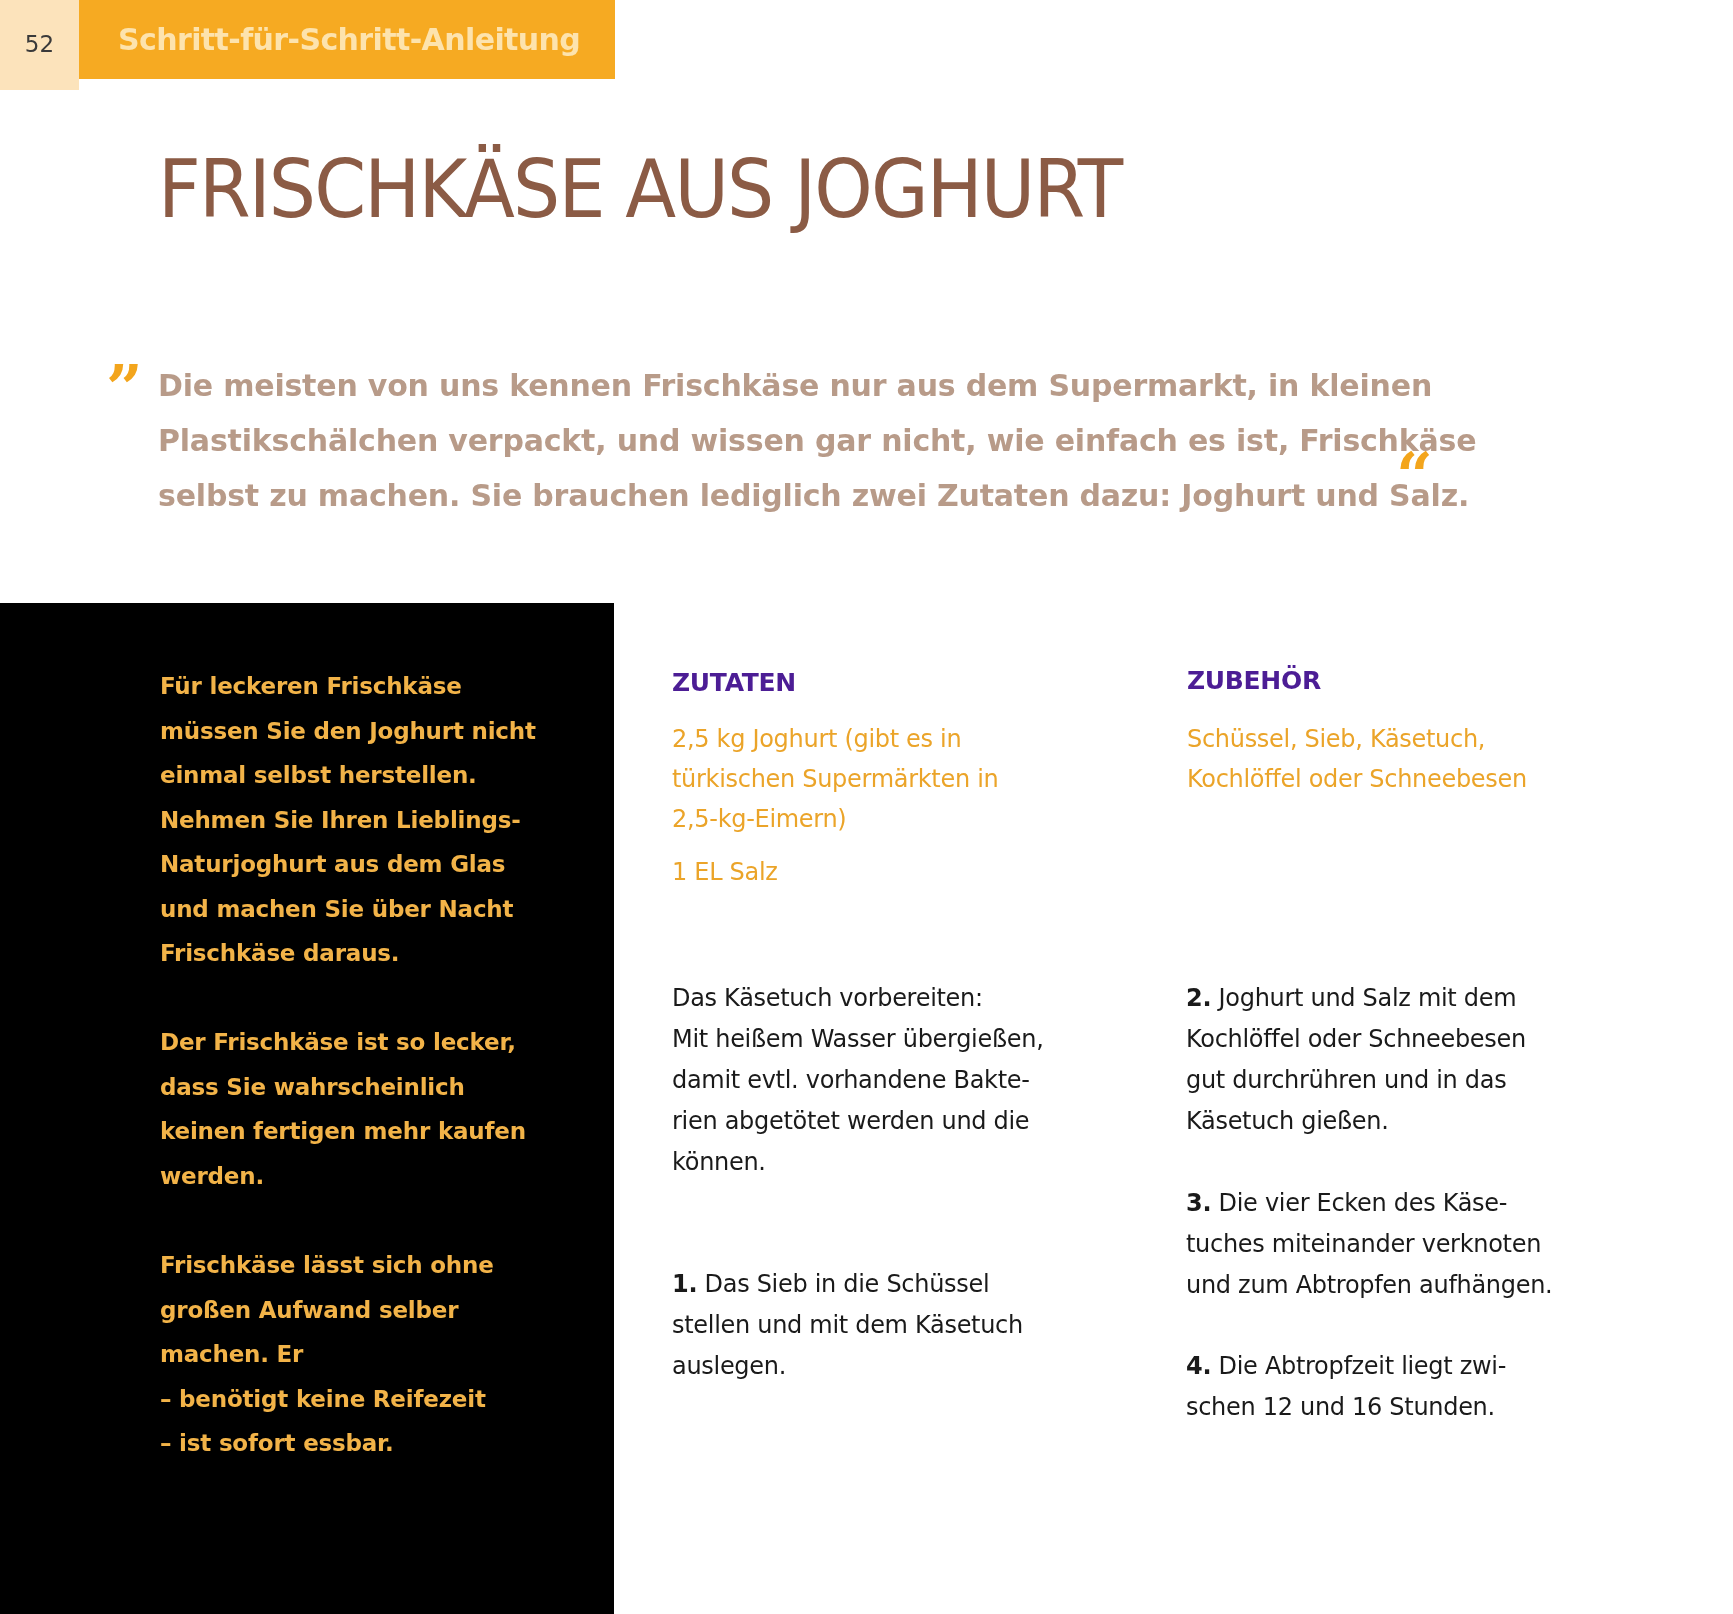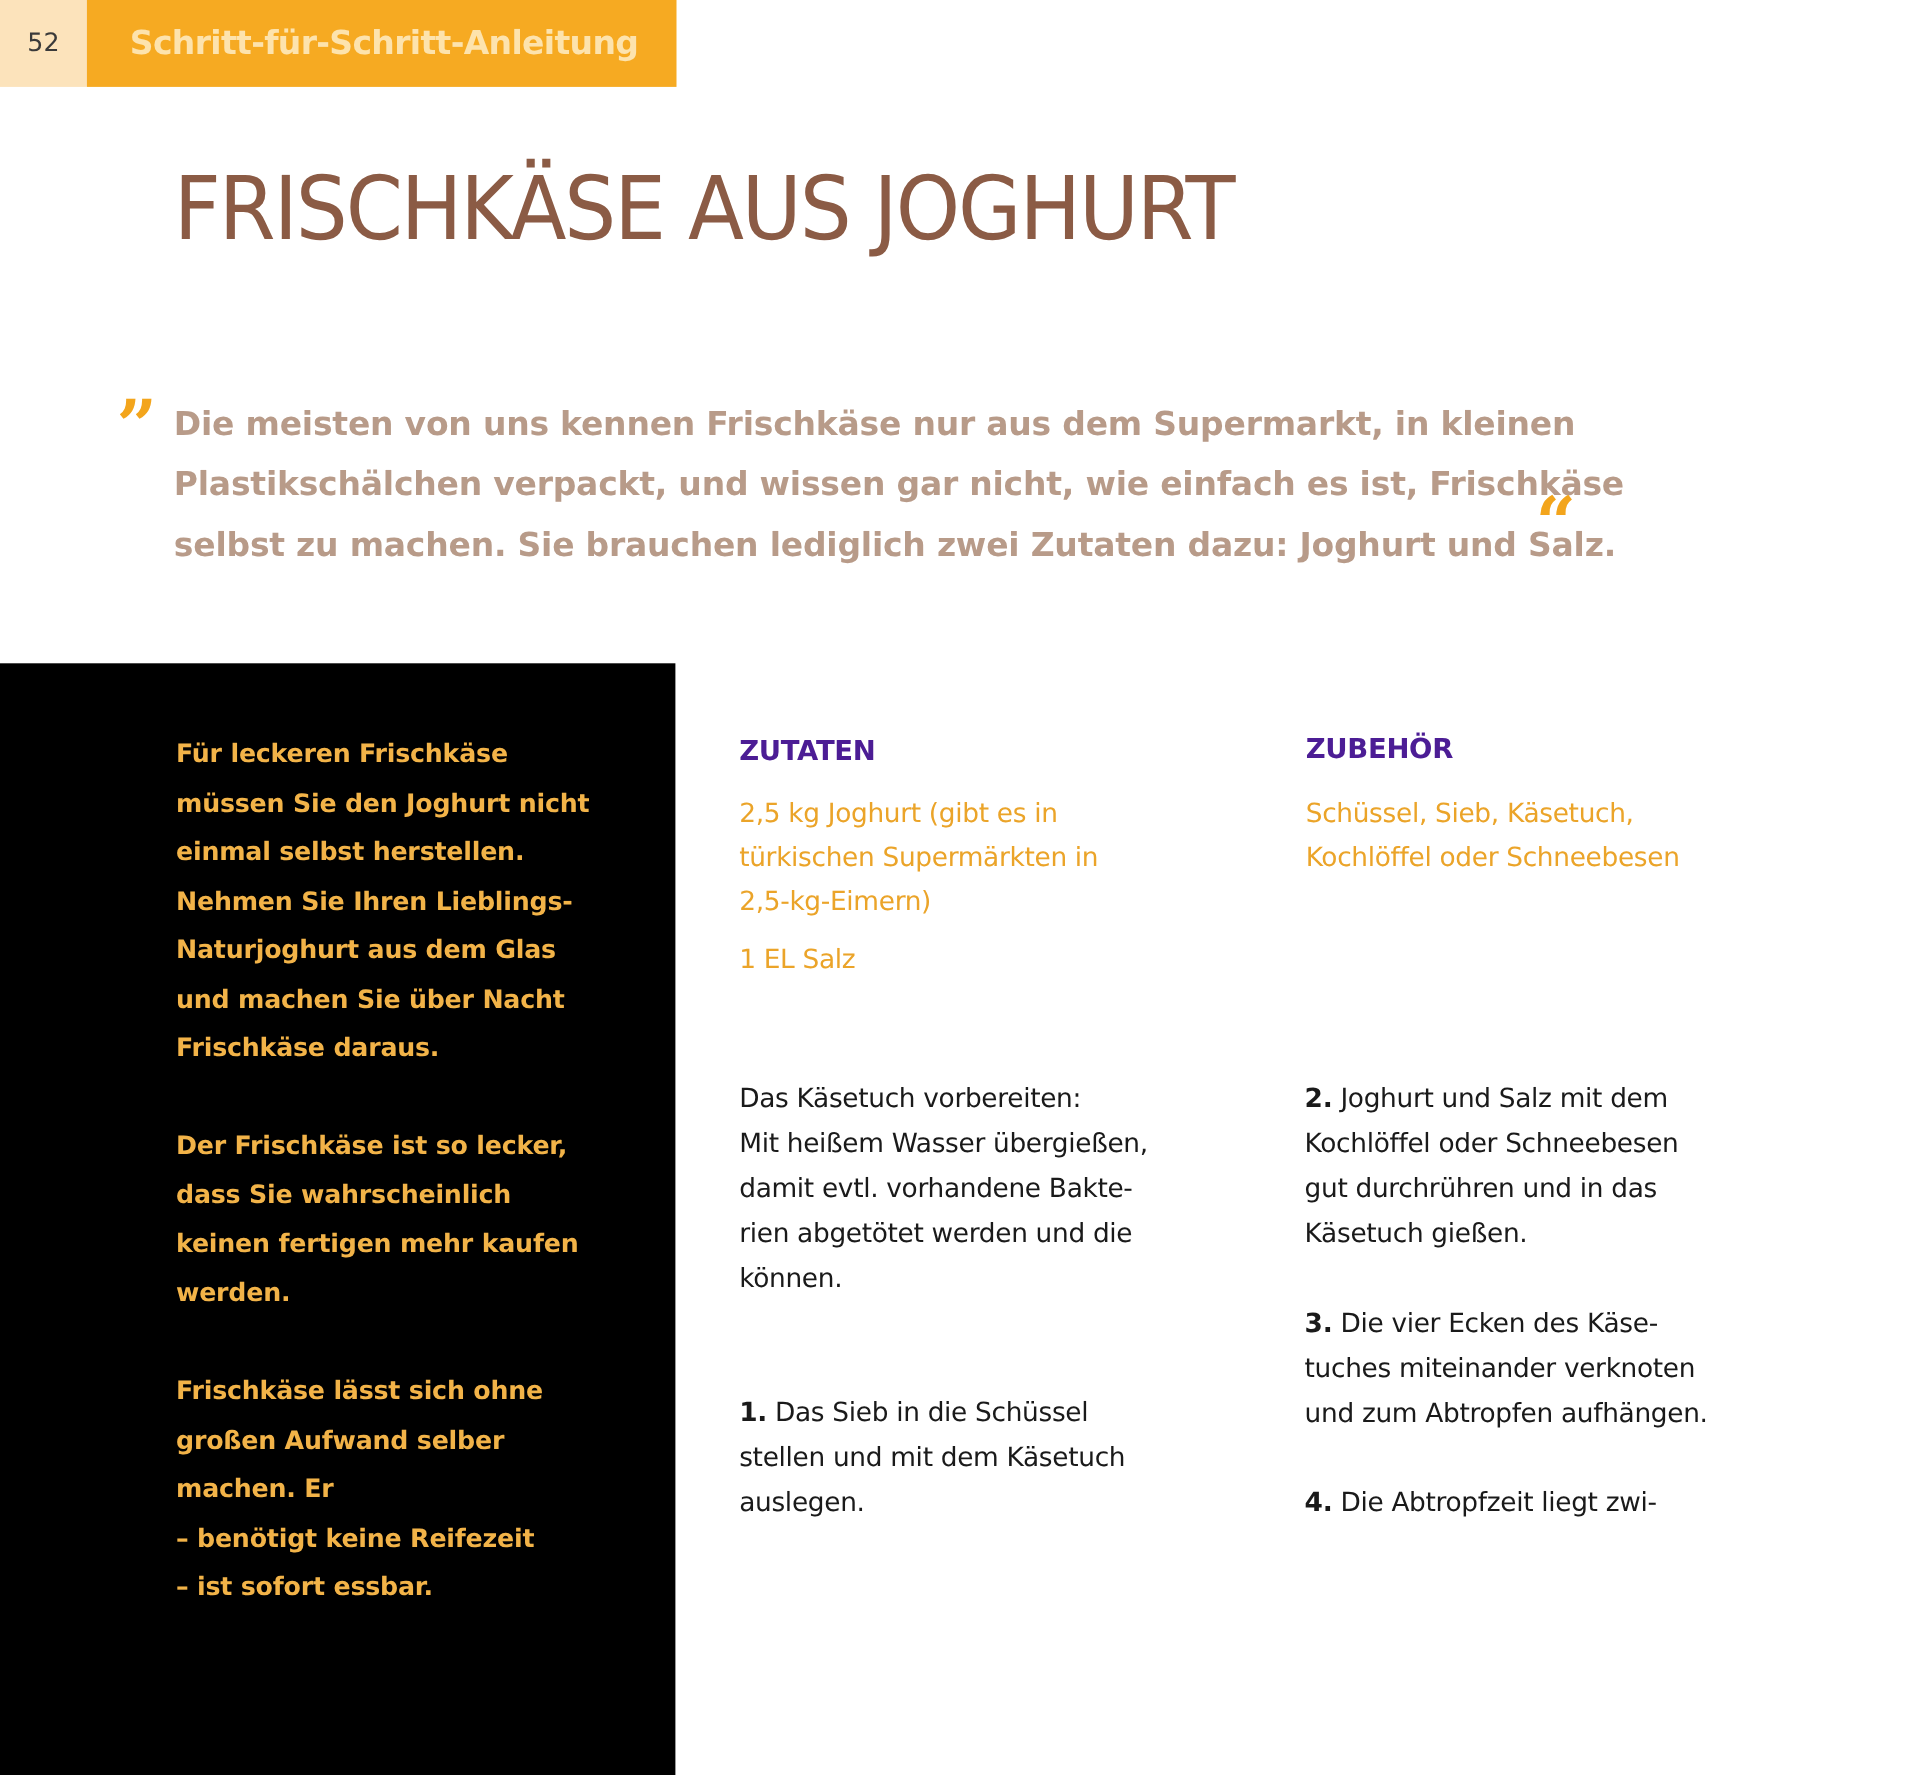--- a/index.html
+++ b/index.html
@@ -3,21 +3,21 @@
 <meta charset="utf-8">
 <style>
   html, body { margin:0; padding:0; }
   body {
     width:1733px; height:1614px; position:relative; overflow:hidden;
     background:#ffffff;
     font-family:"Liberation Sans", sans-serif;
   }
   .abs { position:absolute; }
   .pagenum-box {
-    left:0; top:0; width:79px; height:79px; background:#fce3bb;
+    left:0; top:0; width:79px; height:90px; background:#fce3bb;
     display:flex; align-items:center; justify-content:center;
   }
   .pagenum {
     font-family:"DejaVu Sans", sans-serif; font-size:23px; color:#3a3a3a; margin-top:-2px;
   }
   .header-bar {
     left:79px; top:0; width:536px; height:79px; background:#f6aa22;
   }
   .header-title {
     position:absolute; left:39px; top:22px;
@@ -148,13 +148,14 @@
   <span class="body-line">gut durchrühren und in das</span>
   <span class="body-line">Käsetuch gießen.</span>
 </div>
 <div class="abs body-text" style="left:1186px; top:1183px;">
   <span class="body-line"><span class="step-num">3.</span><span> Die vier Ecken des Käse-</span></span>
   <span class="body-line">tuches miteinander verknoten</span>
   <span class="body-line">und zum Abtropfen aufhängen.</span>
 </div>
 <div class="abs body-text" style="left:1186px; top:1346px;">
   <span class="body-line"><span class="step-num">4.</span><span> Die Abtropfzeit liegt zwi-</span></span>
+  <span class="body-line">schen 12 und 16 Stunden.</span>
 </div>
 
 </body></html>

